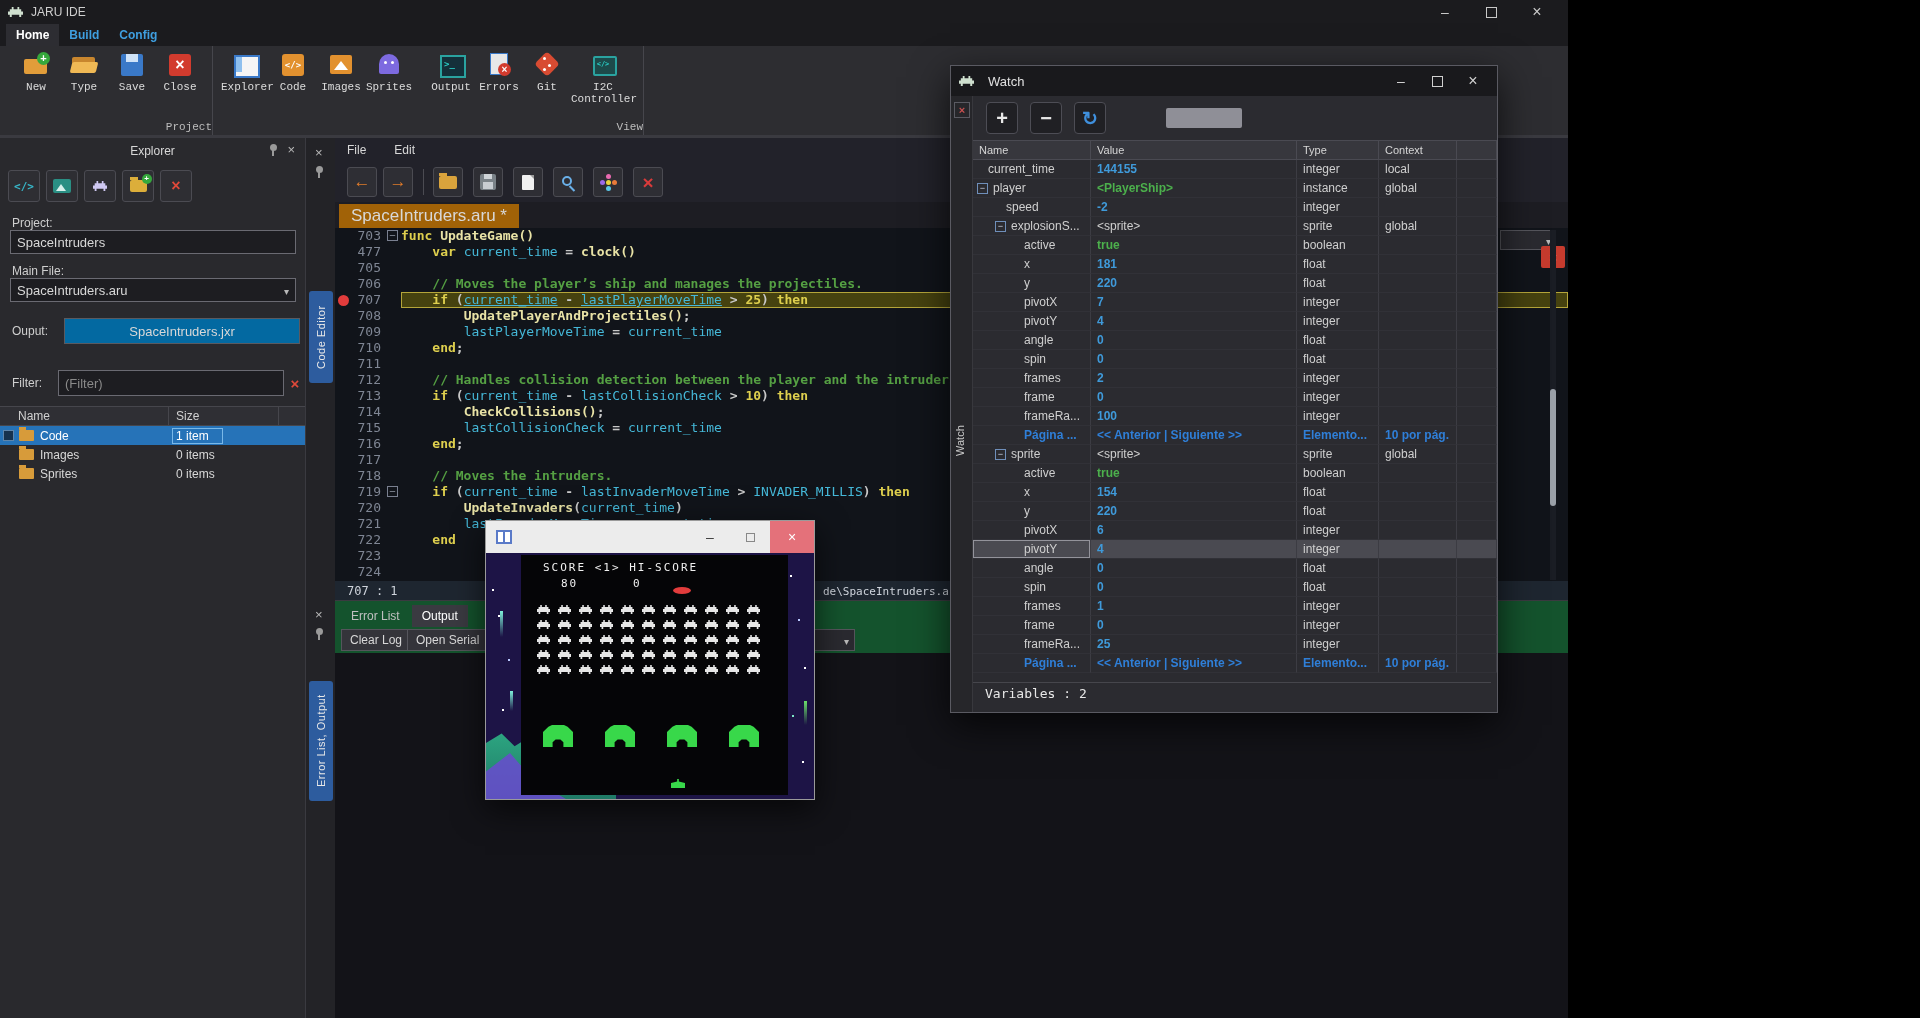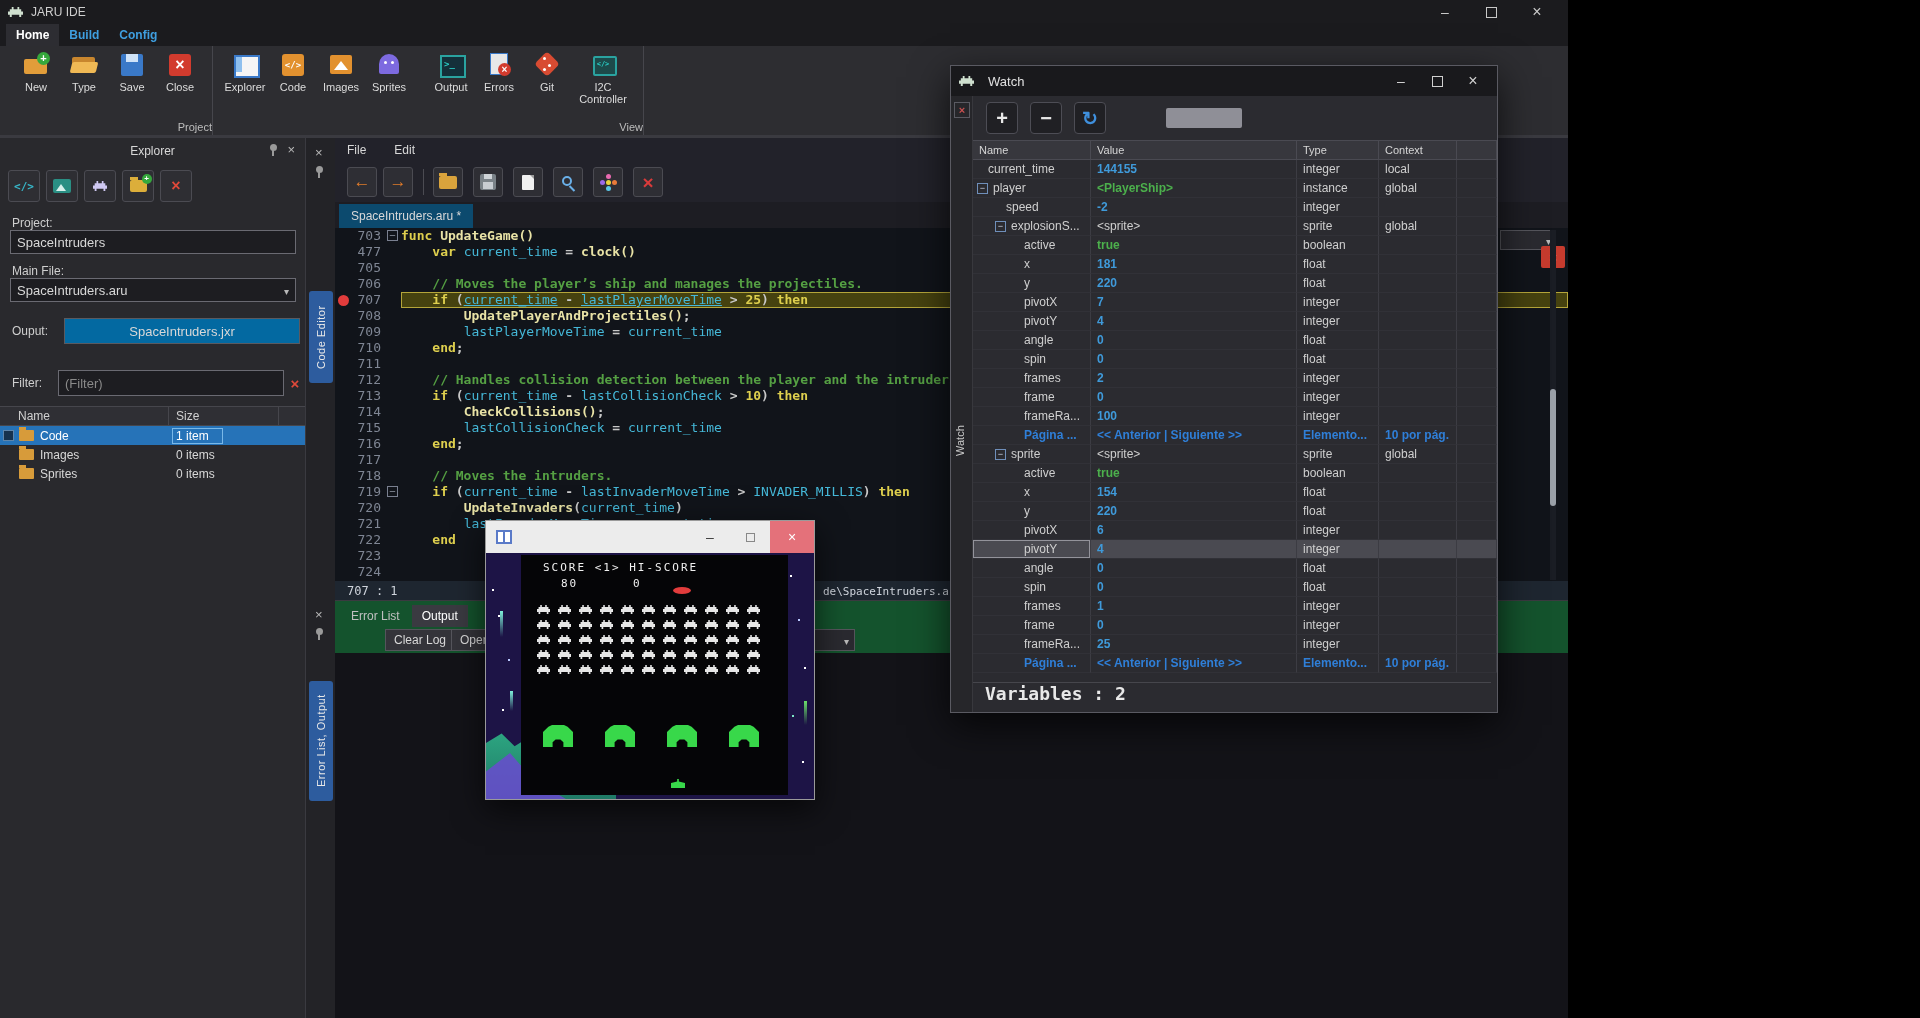--- a/index.html
+++ b/index.html
@@ -18,21 +18,21 @@
   .glyph-max::before { content:""; display:block; width:9px; height:9px; border:1px solid currentColor; }
   .glyph-close::before { content:"×"; font-size:16px; }
 
   
   .menubar { position:absolute; left:0; top:24px; width:100%; height:22px; background:#1b1b1e; display:flex; align-items:stretch; padding-left:6px; }
   .menu-item { padding:5px 10px; font-size:12px; color:#3f9fe0; font-weight:bold; display:flex; align-items:center; }
   .menu-item.active { color:#ffffff; background:#2d2d32; }
 
   
   .ribbon { position:absolute; left:0; top:46px; width:100%; height:91px; background:#2d2d31; border-bottom:2px solid #3a3a40; display:flex; padding-left:4px; }
-  .rgroup { position:relative; padding:2px 8px 16px 8px; border-right:1px solid #46464c; }
+  .rgroup { position:relative; padding:2px 8px 16px 8px; border-right:1px solid #46464c;font-family:Liberation Mono, monospace; }
   .rgroup-items { display:flex; align-items:flex-start; }
   .rgroup-label { position:absolute; left:0; right:0; bottom:2px; text-align:right; font-size:11px; color:#bdbdbd; }
   .ritem { width:48px; text-align:center; padding-top:2px; }
   .ritem.wide { width:64px; }
   .ritem.gap { margin-left:14px; }
   .ri { position:relative; width:28px; height:28px; margin:0 auto; display:block; }
   .rlabel { display:block; font-size:11px; color:#dcdcdc; margin-top:3px; line-height:12px; }
   .icn-new::before { content:""; position:absolute; left:2px; top:9px; width:23px; height:15px; background:#e29d3a; border-radius:2px; }
   .icn-new::after { content:"+"; position:absolute; right:0; top:2px; width:13px; height:13px; background:#35a83c; border-radius:50%; color:#fff; font:bold 11px/13px "Liberation Sans",sans-serif; text-align:center; }
   .icn-open::before { content:""; position:absolute; left:2px; top:7px; width:23px; height:16px; background:#c8862e; border-radius:2px; }
@@ -121,21 +121,21 @@
   .eb-save { width:16px; height:16px; background:#7a8288; border-radius:2px; position:relative; }
   .eb-save::before { content:""; position:absolute; left:4px; top:0; width:8px; height:5px; background:#cfd4d8; }
   .eb-save::after { content:""; position:absolute; left:3px; top:8px; width:10px; height:7px; background:#c8cdd2; }
   .eb-doc { width:12px; height:15px; background:#f0f0f0; border-radius:1px; position:relative; }
   .eb-doc::before { content:""; position:absolute; right:0; top:0; border-left:4px solid transparent; border-top:4px solid #9a9a9a; }
   .eb-search { width:10px; height:10px; border:2px solid #6ab0e8; border-radius:50%; position:relative; margin:-3px 0 0 -3px; }
   .eb-search::after { content:""; position:absolute; left:7px; top:7px; width:2px; height:7px; background:#6ab0e8; transform:rotate(-45deg); }
   .eb-flower { width:5px; height:5px; background:#e8d43c; border-radius:50%; box-shadow:0 -6px 0 #e86ab0, 0 6px 0 #5ac8e8, -6px 0 0 #9a6ae8, 6px 0 0 #e87a3a; }
   .glyph-xred::before { content:"×"; color:#d83b3b; font:bold 19px/19px "Liberation Sans",sans-serif; }
   .ed-tabbar { position:absolute; top:64px; left:0; right:0; height:26px; background:#1d1d23; }
-  .ed-tab { position:absolute; left:4px; top:2px; height:24px; padding:0 12px; background:#0c4a6e; color:#d8d8d8; font-size:12px; display:flex; align-items:center; }
+  .ed-tab { position:absolute; left:4px; top:2px; height:24px; padding:0 12px; background:#a16207; color:#d8d8d8; font-size:17px; display:flex; align-items:center; }
   .code-area { position:absolute; top:90px; left:0; width:100%; height:353px; background:#11141a; overflow:hidden; font-family:"DejaVu Sans Mono",monospace; font-size:13px; font-weight:bold; line-height:16px; }
   .code-line { display:flex; height:16px; white-space:pre; }
   .bpcol { width:16px; flex:none; display:flex; align-items:center; justify-content:center; }
   .bpdot { width:11px; height:11px; border-radius:50%; background:#e23c3c; }
   .lnum { width:36px; flex:none; text-align:right; padding-right:6px; color:#7f8694; font-weight:normal; }
   .foldcol { width:14px; flex:none; }
   .foldbox { display:block; width:11px; height:11px; margin-top:2px; border:1px solid #7a8090; color:#aab2c0; font-size:9px; line-height:9px; text-align:center; font-weight:normal; }
   .lcontent { flex:1; }
   .code-line.cur .lcontent { background:#46420f; box-shadow:inset 0 0 0 1px #b4a53a; }
   .tok-k { color:#decf4e; } .tok-f { color:#e9e3a6; }
@@ -148,21 +148,21 @@
   .find-close { position:absolute; left:1206px; top:108px; width:24px; height:22px; background:#c63b2e; color:#fff; display:flex; align-items:center; justify-content:center; font:bold 13px "Liberation Sans",sans-serif; border-radius:2px; }
   .ed-scrolltrack { position:absolute; left:1215px; top:92px; width:6px; height:350px; background:#1a1d24; }
   .ed-scrollthumb { position:absolute; left:0; top:159px; width:6px; height:117px; background:#9aa0a8; border-radius:3px; }
 
   
   .bottom-panel { position:absolute; left:335px; top:600px; width:1233px; height:418px; background:#14532d; border-top:1px solid #3a3a40; }
   .bp-tabs { height:26px; display:flex; align-items:flex-end; padding-left:6px; gap:2px; }
   .bp-tab { height:22px; padding:0 10px; font-size:12px; color:#c0c0c0; display:flex; align-items:center; }
   .bp-tab.active { background:#3a3a41; color:#fff; }
   .bp-toolbar { position:absolute; top:26px; left:0; right:0; height:26px; }
-  .bp-btn { position:absolute; top:2px; height:22px; background:#34343a; border:1px solid #55555c; color:#d8d8d8; font-size:12px; display:flex; align-items:center; padding:0 8px;margin-left:44px; }
+  .bp-btn { position:absolute; top:2px; height:22px; background:#34343a; border:1px solid #55555c; color:#d8d8d8; font-size:12px; display:flex; align-items:center; padding:0 8px; }
   .bp-combo { position:absolute; left:424px; top:2px; width:96px; height:22px; background:#2a2a30; border:1px solid #55555c; display:flex; align-items:center; justify-content:flex-end; padding-right:5px; }
   .bp-content { position:absolute; top:52px; left:0; right:0; bottom:0; background:#131318; }
 
   
   .game-window { position:absolute; left:485px; top:520px; width:330px; height:280px; z-index:40; border:1px solid #9a9a9a; box-shadow:0 10px 30px rgba(0,0,0,0.65); }
   .gw-titlebar { height:32px; background:#ececec; display:flex; align-items:center; }
   .gw-icon { width:16px; height:14px; border:2px solid #5a7ac8; background:#fff; margin:0 10px; position:relative; flex:none; }
   .gw-icon::after { content:""; position:absolute; left:5px; top:0; width:2px; height:10px; background:#5a7ac8; }
   .gw-controls { margin-left:auto; display:flex; height:100%; }
   .gw-btn { width:40px; height:100%; display:flex; align-items:center; justify-content:center; color:#444; font-size:14px; }
@@ -212,21 +212,21 @@
   .wc { border-right:1px solid #3c3c43; border-bottom:1px solid #313137; font-size:12px; color:#cfcfcf; display:flex; align-items:center; overflow:hidden; white-space:nowrap; }
   .wc.val, .wc.typ, .wc.ctx { padding-left:6px; }
   .v-b { color:#3f9ada; font-weight:bold; }
   .v-g { color:#4cb04c; font-weight:bold; }
   .v-p { color:#cfcfcf; }
   .wrow.pgr .wc { color:#2f7fd8; font-weight:bold; }
   .wrow.sel .wc { background:#4a4a51; }
   .wrow.sel .wc.name { box-shadow:inset 0 0 0 1px #93939b; }
   .expander { flex:none; width:11px; height:11px; border:1px solid #6f8fba; color:#cfd8e8; font-size:9px; line-height:9px; text-align:center; margin-right:5px; }
   .w-status { position:absolute; left:22px; right:6px; bottom:8px; height:22px; border-top:1px solid #46464c; display:flex; align-items:center; }
-  .w-status-text { margin-left:12px; font-family:"DejaVu Sans Mono",monospace; font-size:18px; font-weight:bold; color:#e8e8e8; }
+  .w-status-text { margin-left:12px; font-family:"DejaVu Sans Mono",monospace; font-size:13px; font-weight:normal; color:#e8e8e8; }
 
   .right-void { position:absolute; left:1568px; top:0; width:352px; height:1018px; background:#000; }
 </style>
 </head>
 <body>
 
 <div class="screen">
   <div class="main-window">
 
     <div class="titlebar">

